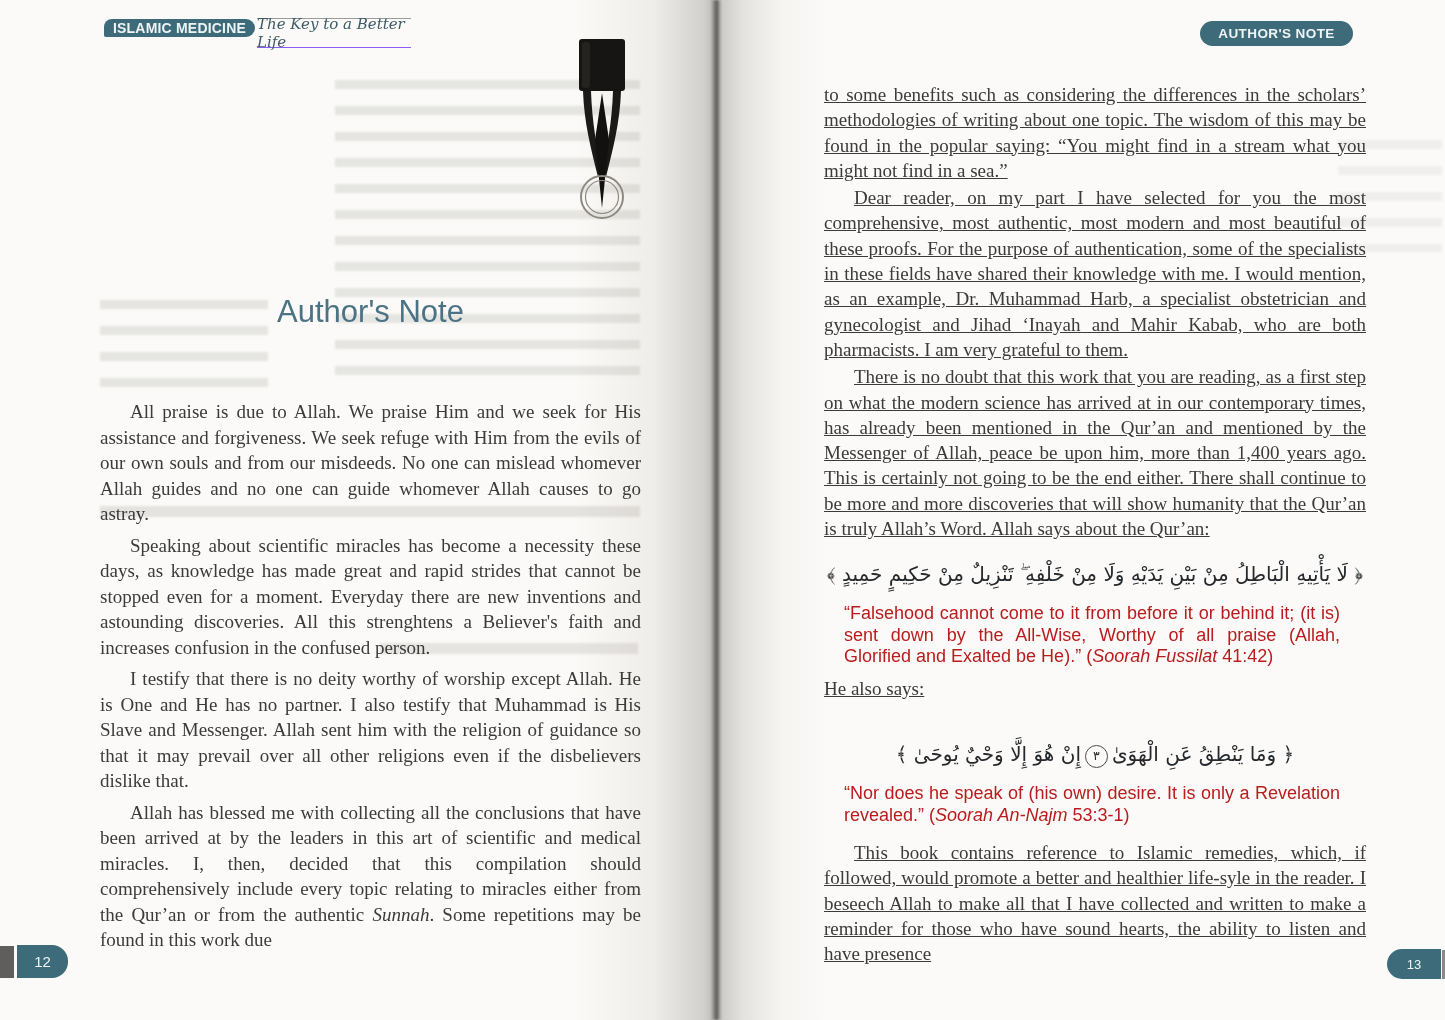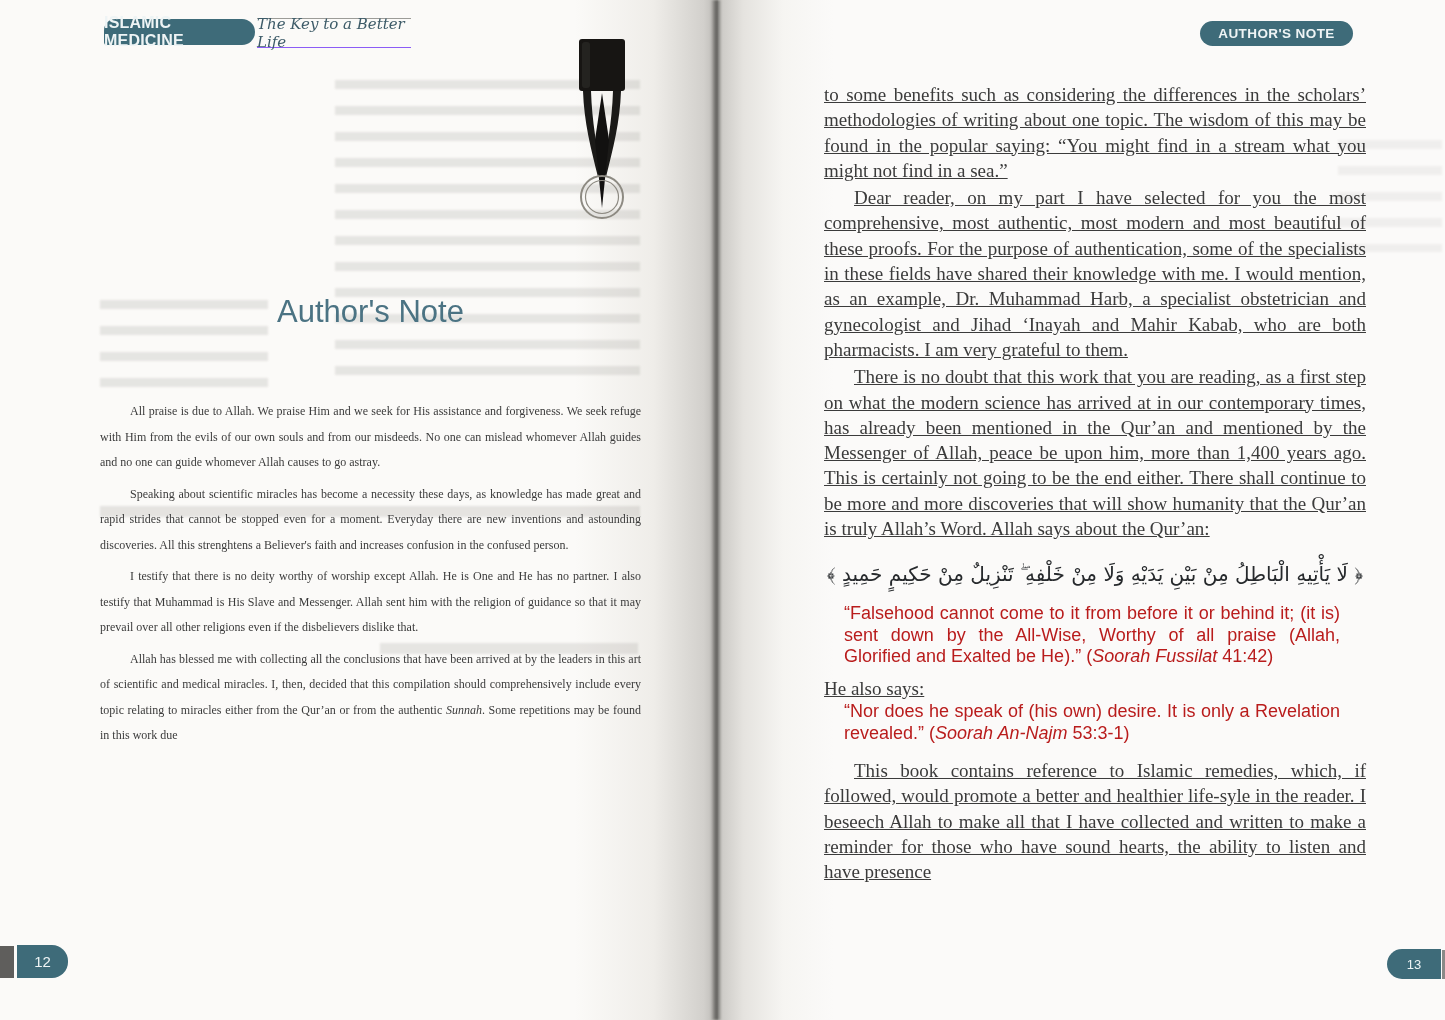--- a/index.html
+++ b/index.html
@@ -13,37 +13,37 @@
   #sheet-right{left:718px;width:727px;
     background:linear-gradient(to right,#c9c7c3 0%,#e5e3df 3.5%,#f6f5f2 9%,#fbfaf9 16%,#fbfaf9 100%);}
   #spine{position:absolute;left:711px;top:0;width:10px;height:100%;
     background:linear-gradient(to right,rgba(70,68,64,0.05),rgba(32,30,28,0.6) 55%,rgba(70,68,64,0.15));
     filter:blur(1.2px);}
 
   
   .badge{position:absolute;background:#3e6b79;color:#eef4f5;
     font-family:"Liberation Sans",sans-serif;font-weight:700;
     display:flex;align-items:center;justify-content:center;}
-  #badge-series{left:104px;top:19px;width:151px;height:26px;font-size:16px;
+  #badge-series{left:104px;top:19px;width:151px;height:18px;font-size:14px;
     letter-spacing:.2px;border-radius:14px 16px 16px 3px;}
   #series-subtitle{position:absolute;left:257px;top:18px;width:154px;height:28px;
     font-family:"DejaVu Serif",serif;font-style:italic;font-size:15px;color:#3d5b68;
     display:flex;align-items:center;justify-content:center;
     border-top:1px solid #9c9c98;border-bottom:1px solid #8b5cf6;}
   #badge-authors-note{left:1200px;top:21px;width:153px;height:25px;font-size:13.5px;
     letter-spacing:.4px;border-radius:13px 13px 13px 13px;}
 
   
   #logo{position:absolute;left:552px;top:36px;width:100px;height:200px;}
 
   
   #left-title{position:absolute;left:100px;top:294px;width:541px;text-align:center;
     font-family:"Liberation Sans",sans-serif;font-size:31px;font-weight:500;color:#4b7383;}
   #left-body{position:absolute;left:100px;top:399px;width:541px;
-    font-size:12px;line-height:25.5px;color:#3b3b3b;text-align:justify;}
+    font-size:19px;line-height:25.5px;color:#3b3b3b;text-align:justify;}
   #left-body p{margin:0 0 6px;text-indent:30px;}
 
   
   #right-body{position:absolute;left:824px;top:82px;width:542px;
     font-size:19px;line-height:25.3px;color:#3b3b3b;text-align:justify;}
   #right-body p{margin:0 0 2px;text-decoration:underline;}
   #right-body p.ind{text-indent:30px;}
   .verse{direction:rtl;text-align:center;font-family:"DejaVu Sans",sans-serif;
     font-size:20px;color:#26292c;margin:16px 0 12px;line-height:34px;}
   .ayah-circle{display:inline-block;width:21px;height:21px;border:1.3px solid #4a4a48;
@@ -117,20 +117,21 @@
   <div id="right-body">
     <p>to some benefits such as considering the differences in the scholars’ methodologies of writing about one topic. The wisdom of this may be found in the popular saying: “You might find in a stream what you might not find in a sea.”</p>
     <p class="ind">Dear reader, on my part I have selected for you the most comprehensive, most authentic, most modern and most beautiful of these proofs. For the purpose of authentication, some of the specialists in these fields have shared their knowledge with me. I would mention, as an example, Dr. Muhammad Harb, a specialist obstetrician and gynecologist and Jihad ‘Inayah and Mahir Kabab, who are both pharmacists. I am very grateful to them.</p>
     <p class="ind">There is no doubt that this work that you are reading, as a first step on what the modern science has arrived at in our contemporary times, has already been mentioned in the Qur’an and mentioned by the Messenger of Allah, peace be upon him, more than 1,400 years ago. This is certainly not going to be the end either. There shall continue to be more and more discoveries that will show humanity that the Qur’an is truly Allah’s Word. Allah says about the Qur’an:</p>
 
     <div class="verse">﴿ لَا يَأْتِيهِ الْبَاطِلُ مِنْ بَيْنِ يَدَيْهِ وَلَا مِنْ خَلْفِهِ ۖ تَنْزِيلٌ مِنْ حَكِيمٍ حَمِيدٍ ﴾</div>
     <div class="transl"><span>“Falsehood cannot come to it from before it or behind it; (it is) sent down by the All-Wise, Worthy of all praise (Allah, Glorified and Exalted be He).” </span><span>(</span><span class="ref-name">Soorah Fussilat</span><span> 41:42)</span></div>
 
     <p class="interlude">He also says:</p>
 
+    <div class="verse v2"><span>﴿ وَمَا يَنْطِقُ عَنِ الْهَوَىٰ</span><span class="ayah-circle">٣</span><span>إِنْ هُوَ إِلَّا وَحْيٌ يُوحَىٰ ﴾</span></div>
     <div class="transl"><span>“Nor does he speak of (his own) desire. It is only a Revelation revealed.” </span><span>(</span><span class="ref-name">Soorah An-Najm</span><span> 53:3-1)</span></div>
 
     <p class="ind last-para">This book contains reference to Islamic remedies, which, if followed, would promote a better and healthier life-syle in the reader. I beseech Allah to make all that I have collected and written to make a reminder for those who have sound hearts, the ability to listen and have presence</p>
   </div>
 
   <div id="left-edge-strip"></div>
   <div id="page-num-left" class="badge">12</div>
   <div id="page-num-right" class="badge">13</div>
   <div id="right-edge-strip"></div>
 

